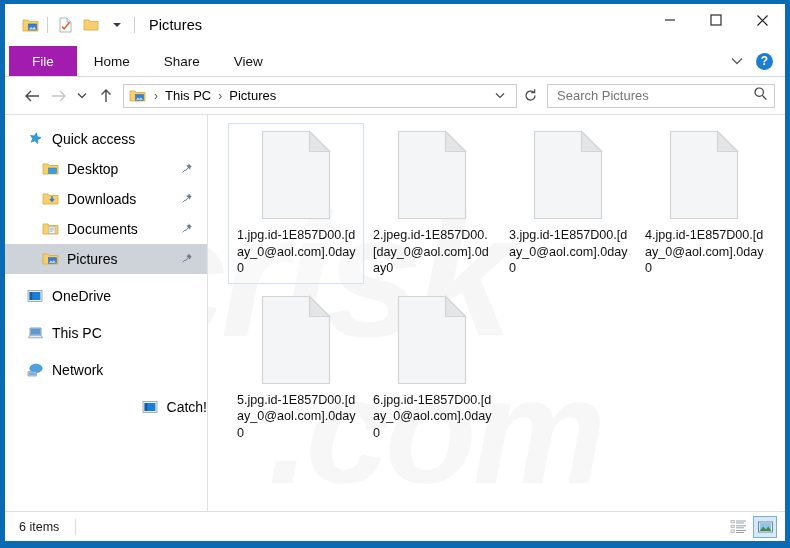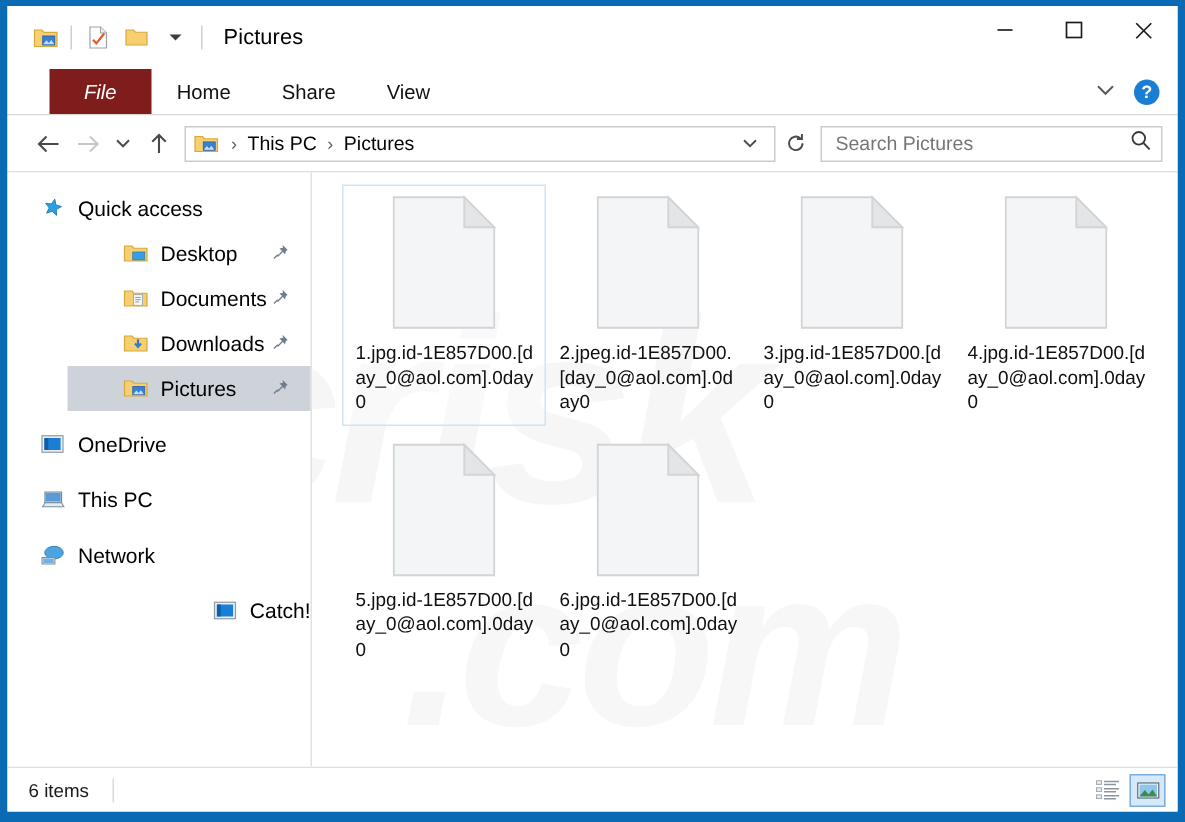--- a/index.html
+++ b/index.html
@@ -59,24 +59,23 @@
     position: relative;
     flex: 0 0 auto;
   }
   .tab {
     display: flex; align-items: center; justify-content: center;
     font-size: 13.5px; color: #111;
     padding: 0 17px;
     min-width: 58px;
   }
   .tab.file {
-    background: #7f1d1d; color: #fff;
-    margin-left: 28px;
+    background: #a21caf; color: #fff;
+    margin-left: 4px;
     padding: 0 23px;
-    font-style: italic;
   }
   .tab-right {
     margin-left: auto; display: flex; align-items: center; gap: 6px; padding-right: 12px;
   }
   .helpbtn {
     width: 17px; height: 17px; border-radius: 50%;
     background: #1a7fd4; color: #fff;
     font-size: 12px; font-weight: bold;
     display: flex; align-items: center; justify-content: center;
     line-height: 1;
@@ -151,21 +150,21 @@
     z-index: 2;
     flex: 0 0 auto;
   }
   .navitem {
     height: 30px;
     display: flex; align-items: center;
     padding-left: 22px;
     font-size: 14px; color: #000;
     position: relative;
   }
-  .navitem.indent { padding-left: 37px; margin-left: 40px; }
+  .navitem.indent { padding-left: 37px; }
   .navitem.selected { background: #cdd3d8; }
   .navitem .ico {
     width: 22px; height: 18px;
     display: flex; align-items: center; justify-content: flex-start;
     flex: 0 0 auto;
   }
   .navitem .lbl { margin-left: 3px; white-space: nowrap; }
   .pin { position: absolute; right: 14px; top: 50%; transform: translateY(-50%); }
 
   .content {
@@ -400,41 +399,41 @@
             <path d="M7.3 1.2l3.5 3.5-1.2.6-.6 2.4L7.6 6 4.3 9.3l-.6-.6L7 5.4 5.3 3.7l2.4-.6z" fill="#6f7d8c"></path>
             <path d="M4.2 7.8L1.6 10.4" stroke="#6f7d8c" stroke-width="0.9"></path>
           </svg>
         </span>
       </div>
 
       <div class="navitem indent">
         <span class="ico">
           <svg width="17" height="14" viewBox="0 0 17 14">
             <path d="M1 2h5l1.3 1.5H16V12H1z" fill="#f7cf70" stroke="#d5a93c" stroke-width="0.8"></path>
-            <rect x="7" y="4.4" width="6" height="7.2" fill="#f4f7f9" stroke="#9aa8b5" stroke-width="0.6"></rect>
-            <path d="M8.2 6.3h3.6M8.2 7.8h3.6M8.2 9.3h2.4" stroke="#7e909f" stroke-width="0.6"></path>
-          </svg>
-        </span>
-        <span class="lbl">Documents</span>
+            <path d="M10 4.2v4M8 7l2 2.2L12 7" fill="none" stroke="#2f7fc4" stroke-width="1.5"></path>
+          </svg>
+        </span>
+        <span class="lbl">Downloads</span>
         <span class="pin">
           <svg width="12" height="12" viewBox="0 0 12 12">
             <path d="M7.3 1.2l3.5 3.5-1.2.6-.6 2.4L7.6 6 4.3 9.3l-.6-.6L7 5.4 5.3 3.7l2.4-.6z" fill="#6f7d8c"></path>
             <path d="M4.2 7.8L1.6 10.4" stroke="#6f7d8c" stroke-width="0.9"></path>
           </svg>
         </span>
       </div>
 
       <div class="navitem indent">
         <span class="ico">
           <svg width="17" height="14" viewBox="0 0 17 14">
             <path d="M1 2h5l1.3 1.5H16V12H1z" fill="#f7cf70" stroke="#d5a93c" stroke-width="0.8"></path>
-            <path d="M10 4.2v4M8 7l2 2.2L12 7" fill="none" stroke="#2f7fc4" stroke-width="1.5"></path>
-          </svg>
-        </span>
-        <span class="lbl">Downloads</span>
+            <rect x="7" y="4.4" width="6" height="7.2" fill="#f4f7f9" stroke="#9aa8b5" stroke-width="0.6"></rect>
+            <path d="M8.2 6.3h3.6M8.2 7.8h3.6M8.2 9.3h2.4" stroke="#7e909f" stroke-width="0.6"></path>
+          </svg>
+        </span>
+        <span class="lbl">Documents</span>
         <span class="pin">
           <svg width="12" height="12" viewBox="0 0 12 12">
             <path d="M7.3 1.2l3.5 3.5-1.2.6-.6 2.4L7.6 6 4.3 9.3l-.6-.6L7 5.4 5.3 3.7l2.4-.6z" fill="#6f7d8c"></path>
             <path d="M4.2 7.8L1.6 10.4" stroke="#6f7d8c" stroke-width="0.9"></path>
           </svg>
         </span>
       </div>
 
       <div class="navitem indent selected">
         <span class="ico">

